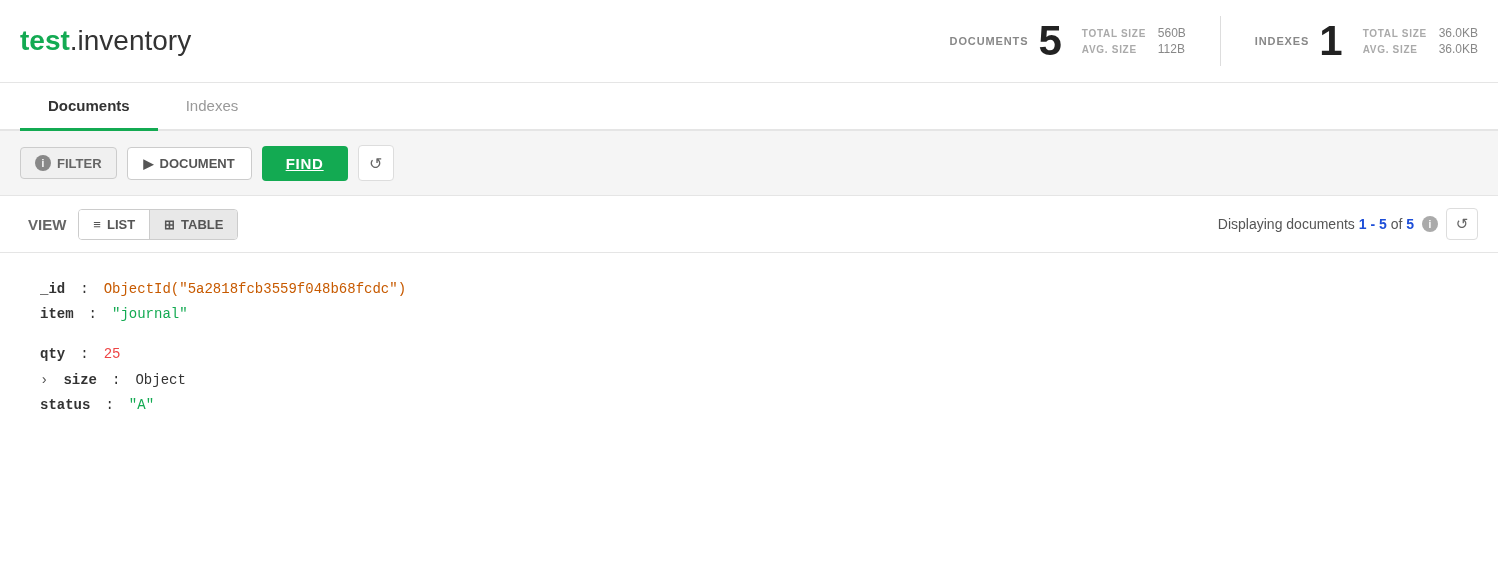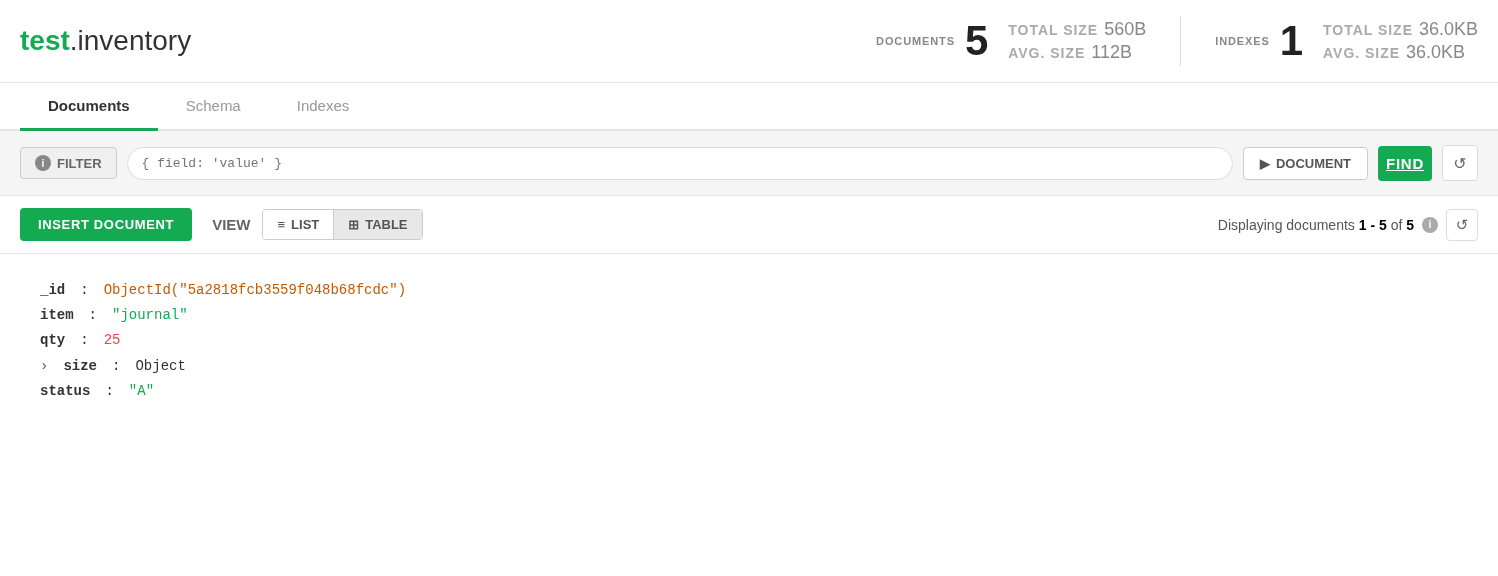--- a/index.html
+++ b/index.html
@@ -132,21 +132,21 @@
       border: 1px solid #ccc;
       border-radius: 4px;
       cursor: pointer;
       font-size: 13px;
       font-weight: 600;
       color: #555;
       white-space: nowrap;
     }
 
     .find-button {
-      padding: 9px 8px;
+      padding: 9px 24px;
       background: #13aa52;
       color: #fff;
       border: none;
       border-radius: 4px;
       cursor: pointer;
       font-size: 15px;
       font-weight: 700;
       letter-spacing: 0.05em;
       text-decoration: underline;
     }
@@ -227,21 +227,21 @@
     .display-info {
       margin-left: auto;
       font-size: 14px;
       color: #555;
       display: flex;
       align-items: center;
       gap: 8px;
     }
 
     .display-info strong {
-      color: #000000;
+      color: #1d4ed8;
     }
 
     .info-icon-small {
       width: 16px;
       height: 16px;
       background: #aaa;
       border-radius: 50%;
       display: inline-flex;
       align-items: center;
       justify-content: center;
@@ -291,20 +291,21 @@
     .field-value-orange {
       color: #c75a00;
     }
 
     .field-value-green {
       color: #13aa52;
     }
 
     .field-value-number {
       color: #e44;
+      margin-top: 15px;
     }
 
     .field-expand {
       color: #555;
       cursor: pointer;
       user-select: none;
     }
 
     .stat-group-docs {
       display: flex;
@@ -341,30 +342,30 @@
       gap: 2px;
     }
 
     .stat-size-row {
       display: flex;
       align-items: baseline;
       gap: 6px;
     }
 
     .size-label {
-      font-size: 14px;
+      font-size: 10px;
       font-weight: 700;
       color: #aaa;
       letter-spacing: 0.07em;
       text-transform: uppercase;
       min-width: 70px;
     }
 
     .size-value {
-      font-size: 18px;
+      font-size: 12px;
       color: #888;
     }
   </style>
 </head>
 <body>
 
 <div class="app-container">
 
   <div class="header">
     <h1 class="db-title">
@@ -402,42 +403,39 @@
             <span class="size-label">AVG. SIZE</span>
             <span class="size-value">36.0KB</span>
           </div>
         </div>
       </div>
     </div>
   </div>
 
   <div class="tabs">
     <a class="tab active">Documents</a>
-    <a class="tab">Schema</a>
     <a class="tab">Indexes</a>
   </div>
 
   <div class="filter-bar">
     <button class="filter-button">
       <span class="filter-info-icon">i</span>
       <span>FILTER</span>
     </button>
-    <input class="filter-input" type="text" placeholder="{ field: 'value' }" style="">
     <button class="options-button">
       <span>▶</span>
       <span>DOCUMENT</span>
     </button>
     <button class="find-button">FIND</button>
     <button class="reset-button">
       <span>↺</span>
     </button>
   </div>
 
   <div class="toolbar">
-    <button class="insert-doc-button">INSERT DOCUMENT</button>
     <span class="view-label">VIEW</span>
     <div class="view-toggle">
       <button class="view-btn">
         <span>≡</span>
         <span>LIST</span>
       </button>
       <button class="view-btn active">
         <span>⊞</span>
         <span>TABLE</span>
       </button>

